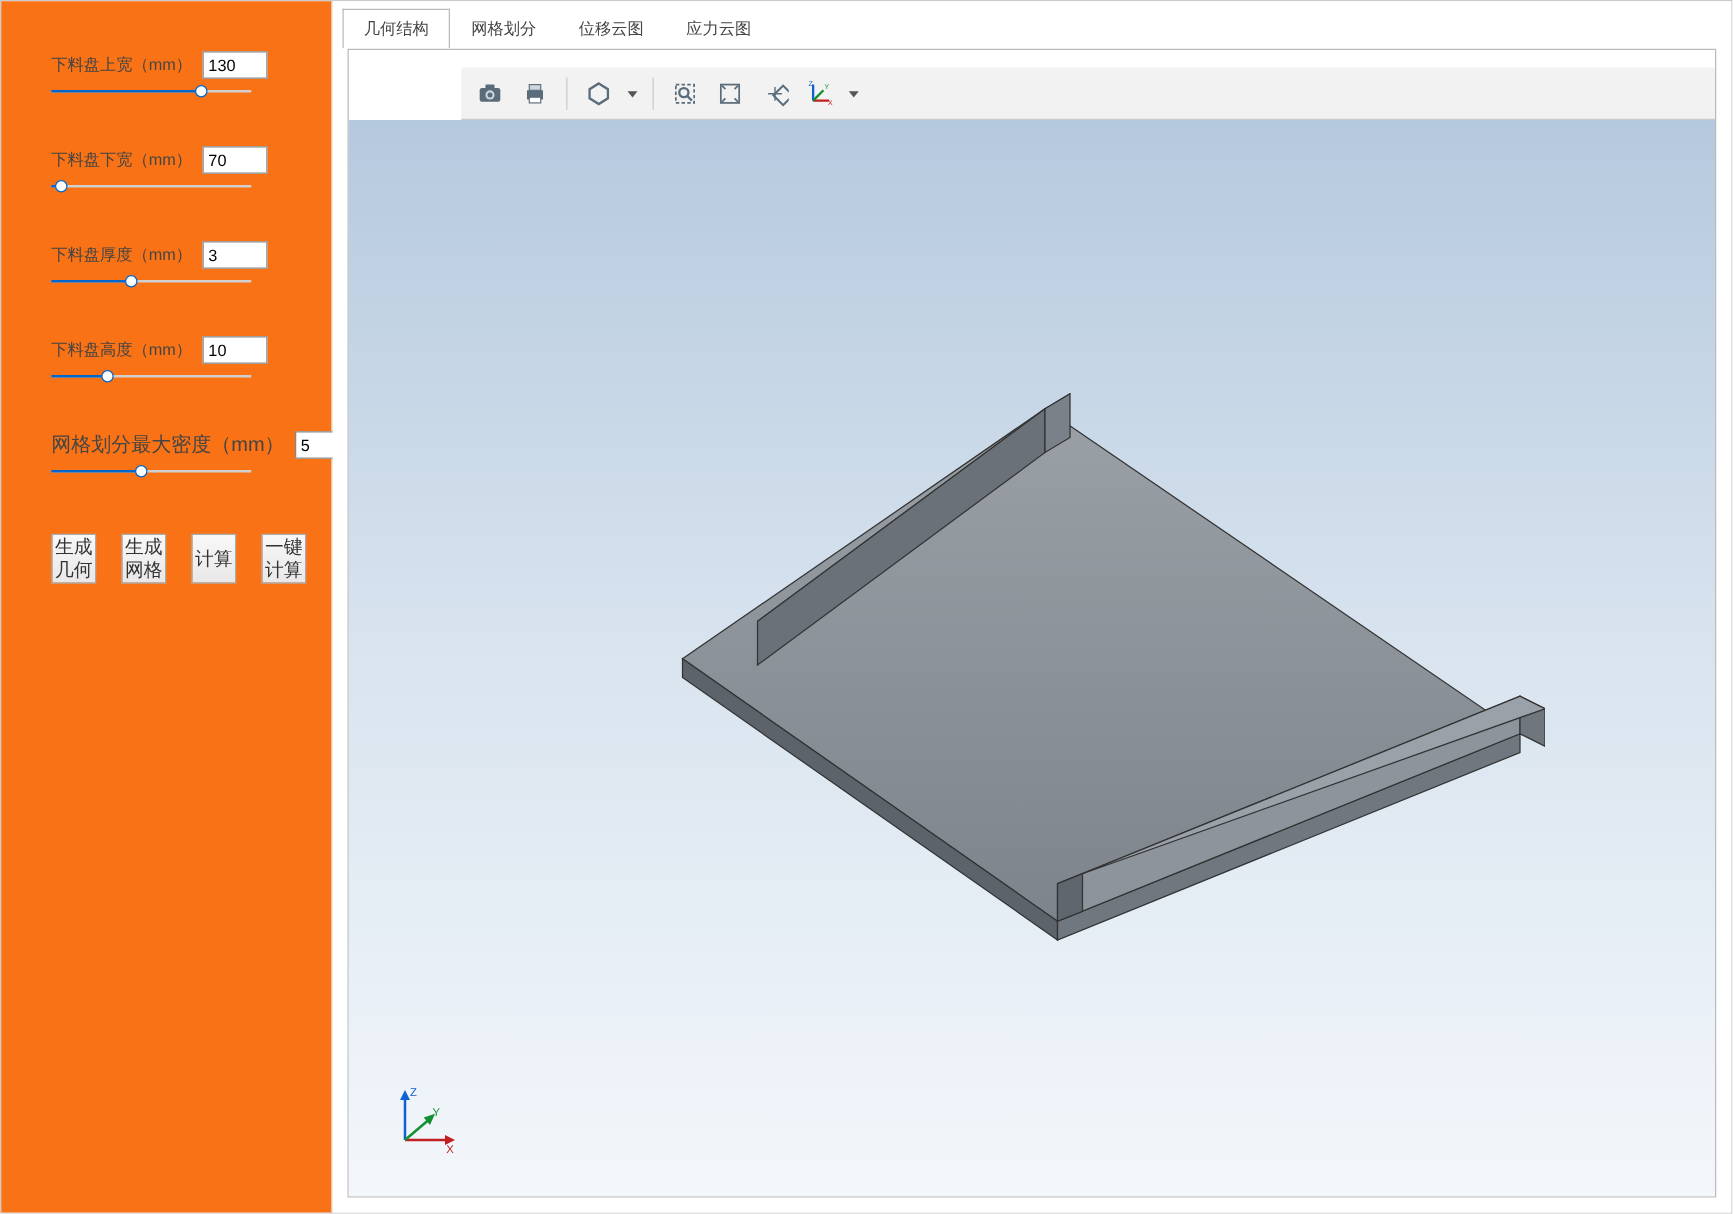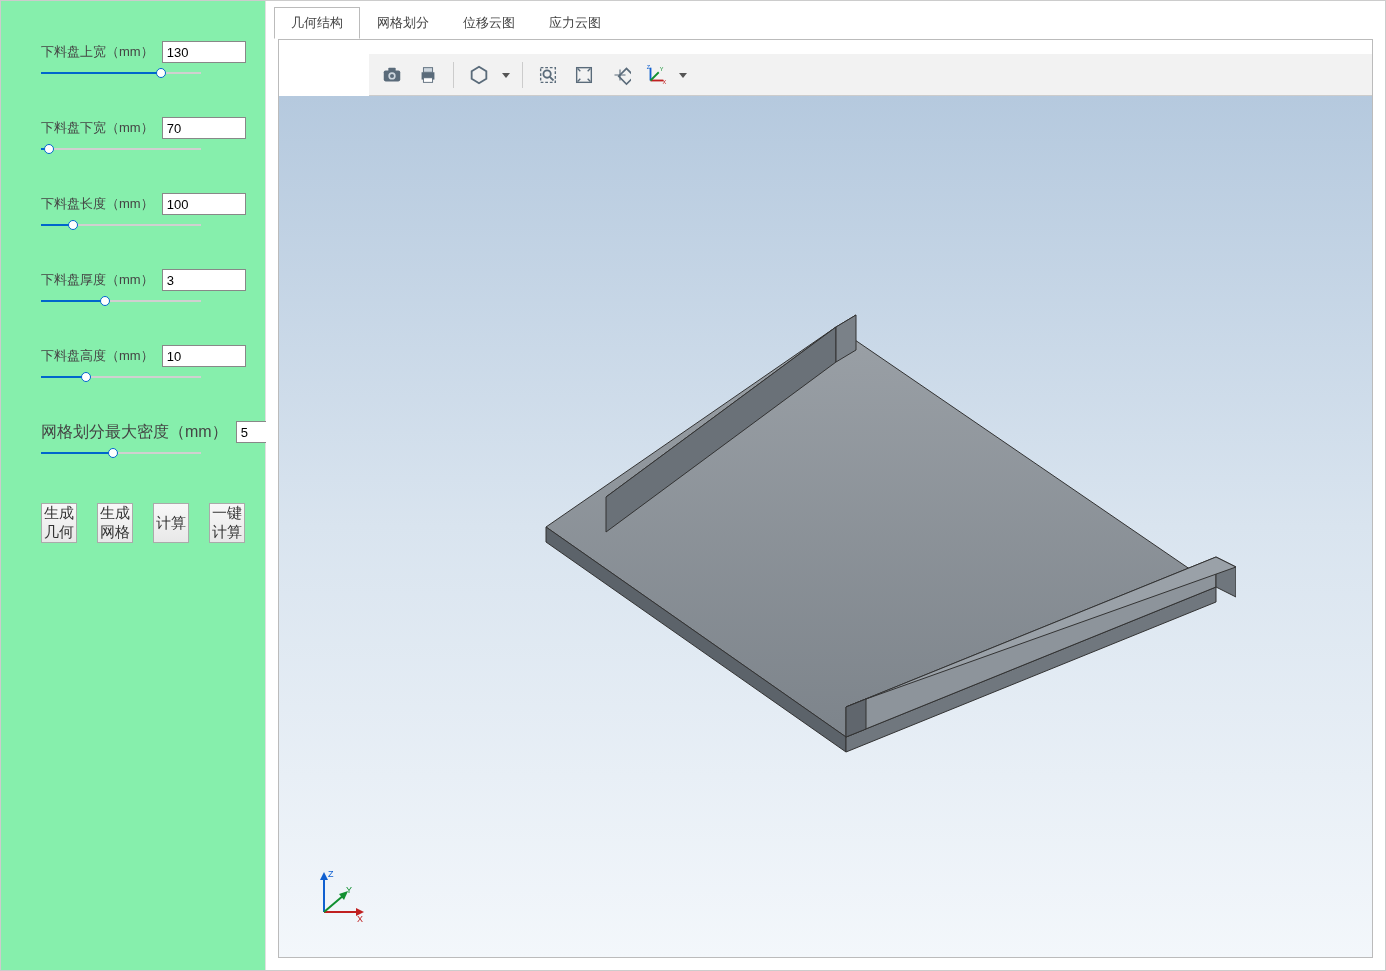--- a/index.html
+++ b/index.html
@@ -15,39 +15,39 @@
   .app {
     display: flex;
     width: 100%;
     height: 100%;
     border: 1px solid #ccc;
     background: #fff;
   }
   .sidebar {
     width: 265px;
     padding: 40px 20px 20px 40px;
-    background: #86efac;
+    background: #f97316;
     border-right: 1px solid #e0e0e0;
   }
   .param-row {
     margin-bottom: 38px;
   }
   .param-top {
     display: flex;
     align-items: center;
     gap: 8px;
     margin-bottom: 4px;
   }
   .param-label {
     font-size: 13px;
     color: #444;
     white-space: nowrap;
   }
   .param-input {
-    width: 84px;
+    width: 52px;
     height: 22px;
     border: 1px solid #888;
     padding: 1px 4px;
     font-size: 13px;
     background: #fff;
   }
   .slider {
     position: relative;
     width: 160px;
     height: 12px;
@@ -199,31 +199,20 @@
         </div>
         <div class="param-row">
           <div class="param-top">
             <span class="param-label">下料盘下宽（mm）</span>
             <input class="param-input" value="70" style="">
           </div>
           <div class="slider">
             <div class="slider-track"></div>
             <div class="slider-fill" style="width:5%"></div>
             <div class="slider-thumb" style="left:5%"></div>
-          </div>
-        </div>
-        <div class="param-row">
-          <div class="param-top">
-            <span class="param-label">下料盘长度（mm）</span>
-            <input class="param-input" value="100" style="">
-          </div>
-          <div class="slider">
-            <div class="slider-track"></div>
-            <div class="slider-fill" style="width:20%"></div>
-            <div class="slider-thumb" style="left:20%"></div>
           </div>
         </div>
         <div class="param-row">
           <div class="param-top">
             <span class="param-label">下料盘厚度（mm）</span>
             <input class="param-input" value="3" style="">
           </div>
           <div class="slider">
             <div class="slider-track"></div>
             <div class="slider-fill" style="width:40%"></div>

